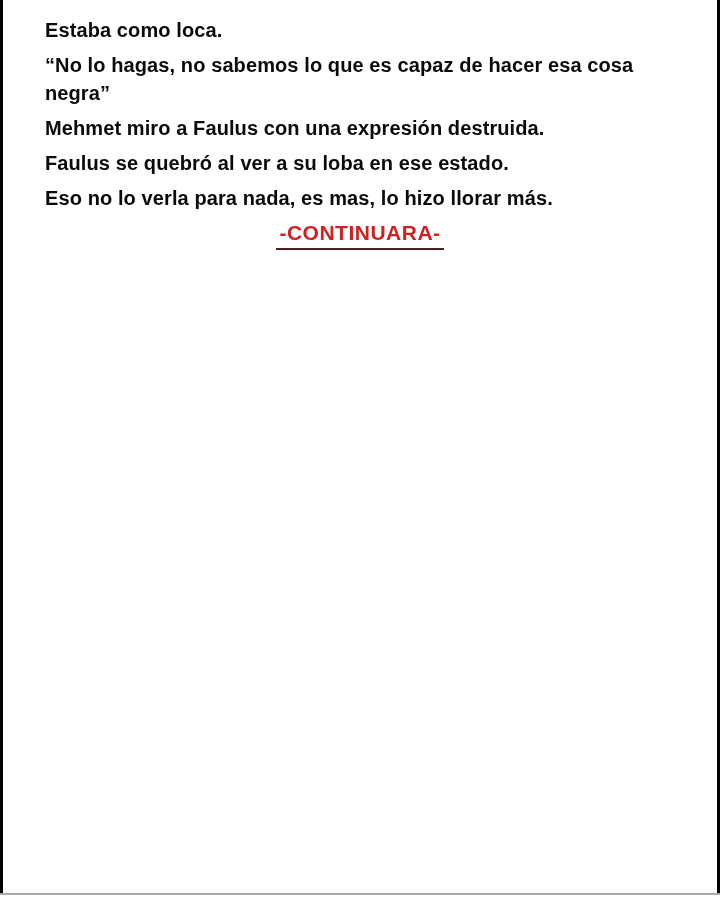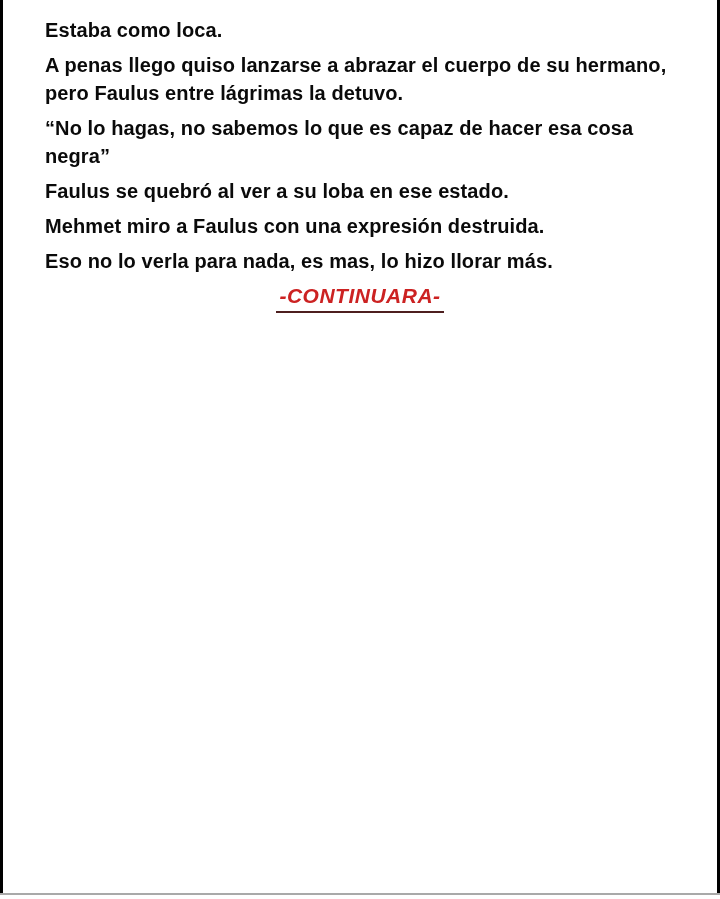--- a/index.html
+++ b/index.html
@@ -55,39 +55,37 @@
     line-height: 28px;
     color: var(--text-color);
     margin: 0 0 7px 0;
     letter-spacing: 0.1px;
   }
   .continuara {
     text-align: center;
   }
   .continuara .cont-inner {
     color: var(--accent-red);
-    font-style: italic;
     font-weight: bold;
     font-size: 21px;
     border-bottom: 2px solid var(--underline-dark);
     padding: 0 3px 1px 3px;
     display: inline-block;
     letter-spacing: 0.5px;
   }
 </style>
 </head>
 <body>
 
 <div class="page">
   <div class="frame"></div>
 
   <div class="content">
     <p>Estaba como loca.</p>
-    <p>A penas llego quiso lanzarse a abrazar el cuerpo de su hermano, pero Faulus entre lágrimas la detuvo.</p>
     <p>“No lo hagas, no sabemos lo que es capaz de hacer esa cosa negra”</p>
+    <p>Mehmet miro a Faulus con una expresión destruida.</p>
     <p>Faulus se quebró al ver a su loba en ese estado.</p>
-    <p>Mehmet miro a Faulus con una expresión destruida.</p>
     <p>Eso no lo verla para nada, es mas, lo hizo llorar más.</p>
     <p class="continuara"><span class="cont-inner">-CONTINUARA-</span></p>
   </div>
 
   <div class="bottom-rule"></div>
 </div>
 
 </body></html>

